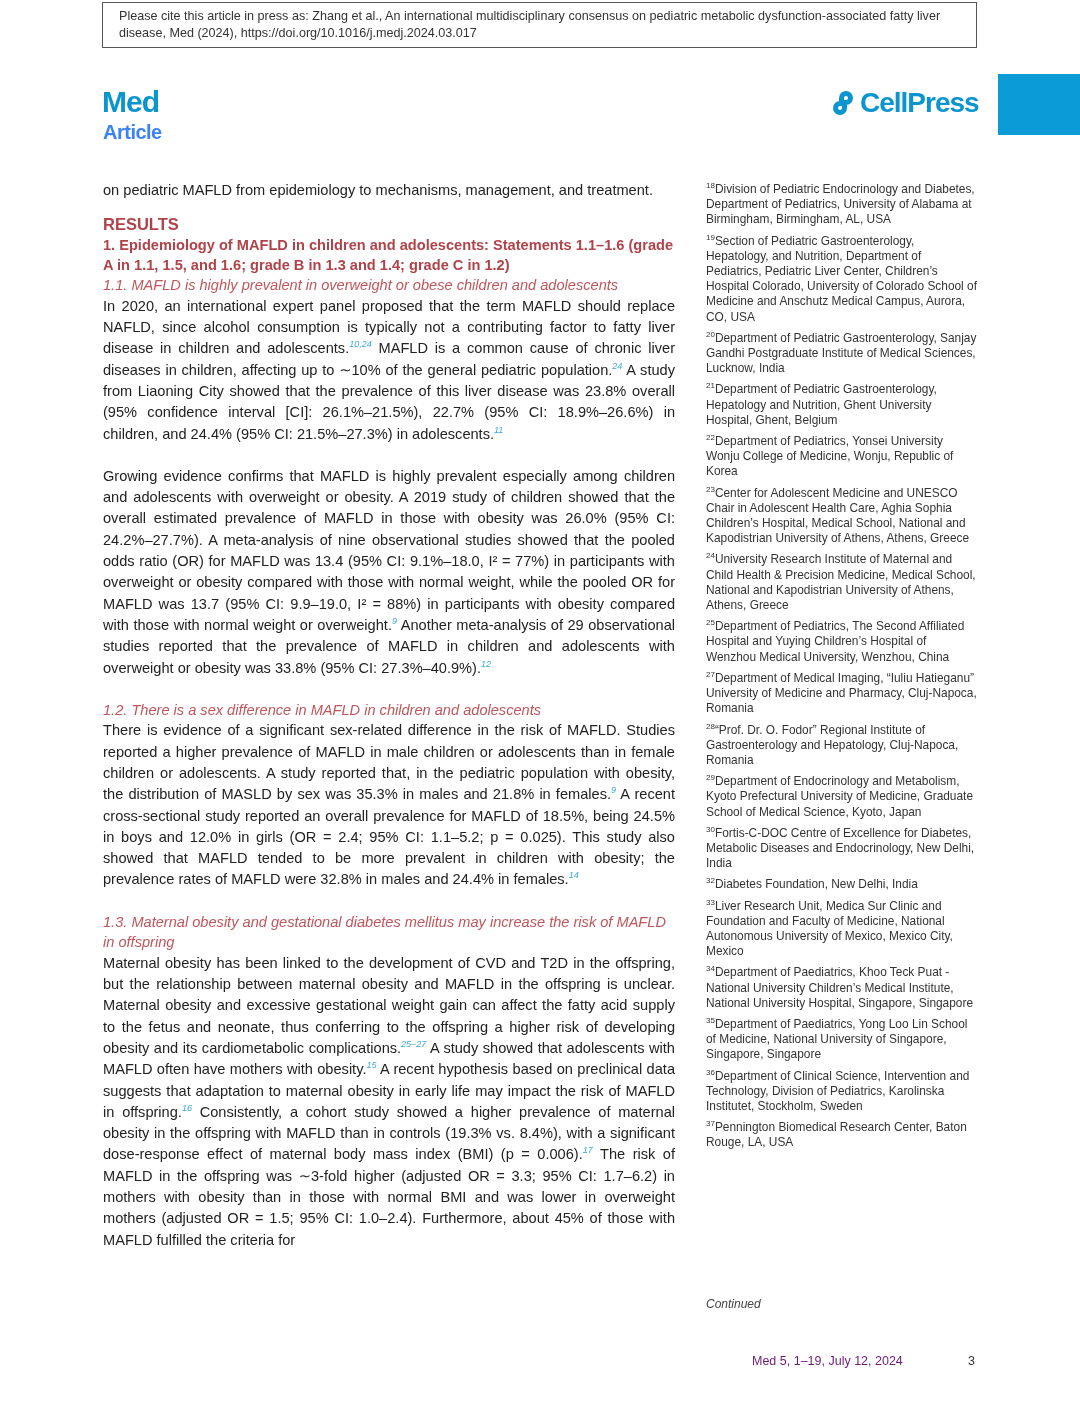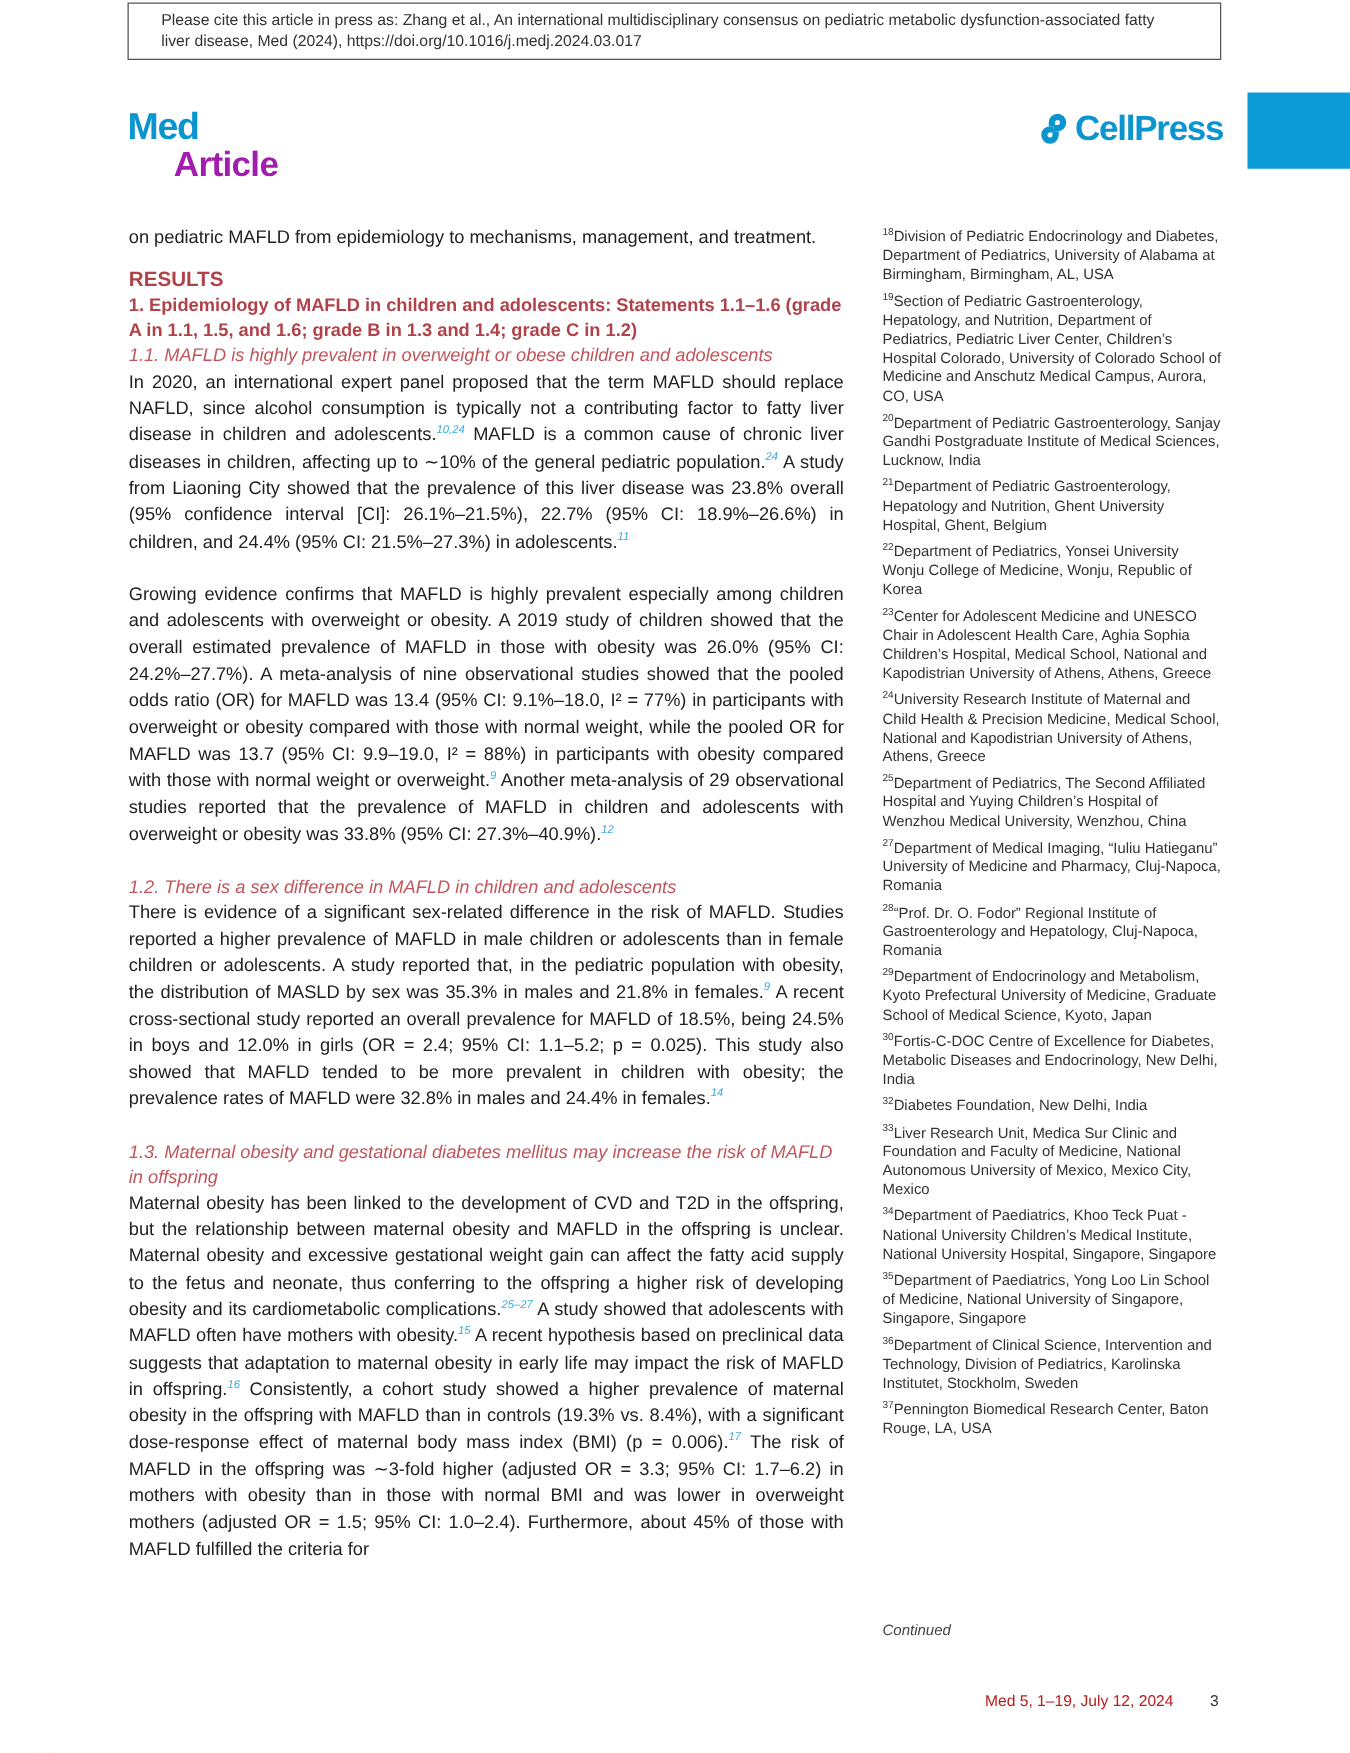--- a/index.html
+++ b/index.html
@@ -1,47 +1,47 @@
 <!DOCTYPE html>
 <html><head>
 <meta charset="utf-8">
 <style>
   * { box-sizing: border-box; margin: 0; padding: 0; }
   html, body { width: 1080px; height: 1402px; background: #ffffff; overflow: hidden; }
   body { position: relative; font-family: "Liberation Sans", "DejaVu Sans", sans-serif; color: #222; }
 
   .cite-box {
     position: absolute; left: 102px; top: 2px; width: 875px; height: 46px;
-    border: 1.5px solid #555; padding: 5px 26px;
+    border: 1.5px solid #555; padding: 5px 16px;
     font-size: 12.6px; line-height: 17px; color: #333;
   }
 
   .brand-med { position: absolute; left: 102px; top: 86px; font-size: 30px; font-weight: bold; color: #0b95cf; letter-spacing: -1px; line-height: 32px; }
-  .brand-article { position: absolute; left: 103px; top: 118px; font-size: 28px; font-weight: bold; color: #a21caf; letter-spacing: -0.5px; line-height: 28px; margin-left: 36px; }
+  .brand-article { position: absolute; left: 103px; top: 118px; font-size: 20px; font-weight: bold; color: #3b82f6; letter-spacing: -0.5px; line-height: 28px; }
 
   .cellpress { position: absolute; left: 830px; top: 88px; display: flex; align-items: flex-start; gap: 4px; }
   .cellpress-logo { width: 26px; height: 30px; }
   .cellpress-text { font-size: 28px; font-weight: bold; color: #0b95cf; letter-spacing: -1px; line-height: 30px; }
 
   .blue-tab { position: absolute; left: 998px; top: 74px; width: 82px; height: 61px; background: #0b9bd6; }
 
   .left-col { position: absolute; left: 103px; top: 180px; width: 572px; font-size: 14.6px; line-height: 21.3px; color: #222; }
   .left-col p { text-align: justify; }
   .sup { font-size: 9px; color: #39a9dc; vertical-align: super; line-height: 0; font-style: italic; }
   .results { color: #b0434a; font-weight: bold; font-size: 16.5px; margin-top: 12px; line-height: 22px; }
   .sec-head { color: #b0434a; font-weight: bold; font-size: 14.6px; line-height: 20px; }
   .subsec { color: #c0565c; font-style: italic; font-size: 14.6px; line-height: 20.5px; }
   .gap { height: 21px; }
 
   .right-col { position: absolute; left: 706px; top: 182px; width: 272px; font-size: 11.9px; line-height: 15.2px; color: #333; }
   .aff { margin-bottom: 6px; }
   .aff-num { font-size: 8px; vertical-align: super; line-height: 0; }
   .continued { position: absolute; left: 706px; top: 1297px; width: 270px; font-style: italic; font-size: 12px; color: #444; }
 
-  .footer-cite { position: absolute; left: 788px; top: 1354px; font-size: 12.5px; color: #b91c1c; }
+  .footer-cite { position: absolute; left: 752px; top: 1354px; font-size: 12.5px; color: #701a75; }
   .footer-page { position: absolute; left: 968px; top: 1354px; font-size: 12.5px; color: #333; }
 
   .watermark { position: absolute; left: 8px; top: 1400px; display: flex; align-items: center; gap: 4px; opacity: 0.55; }
   .watermark-logo { width: 44px; height: 26px; }
   .watermark-text { font-size: 19px; color: #bbb; font-weight: bold; letter-spacing: 1px; text-shadow: 0 0 1px #999; }
 </style>
 </head>
 <body>
 
 <div class="cite-box">Please cite this article in press as: Zhang et al., An international multidisciplinary consensus on pediatric metabolic dysfunction-associated fatty liver disease, Med (2024), https://doi.org/10.1016/j.medj.2024.03.017</div>

